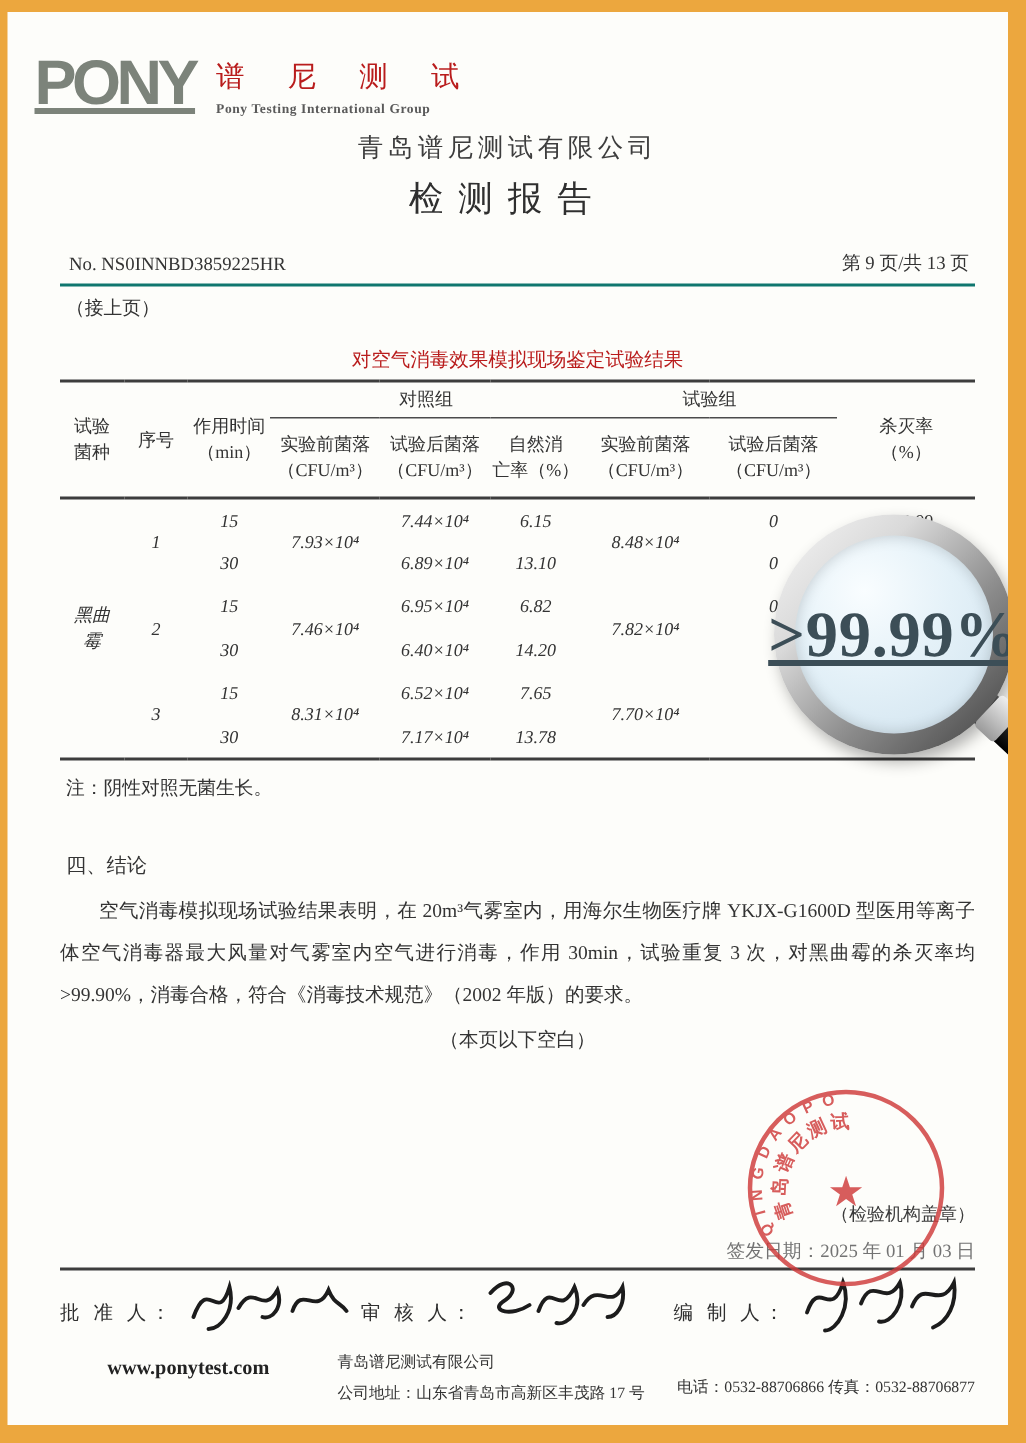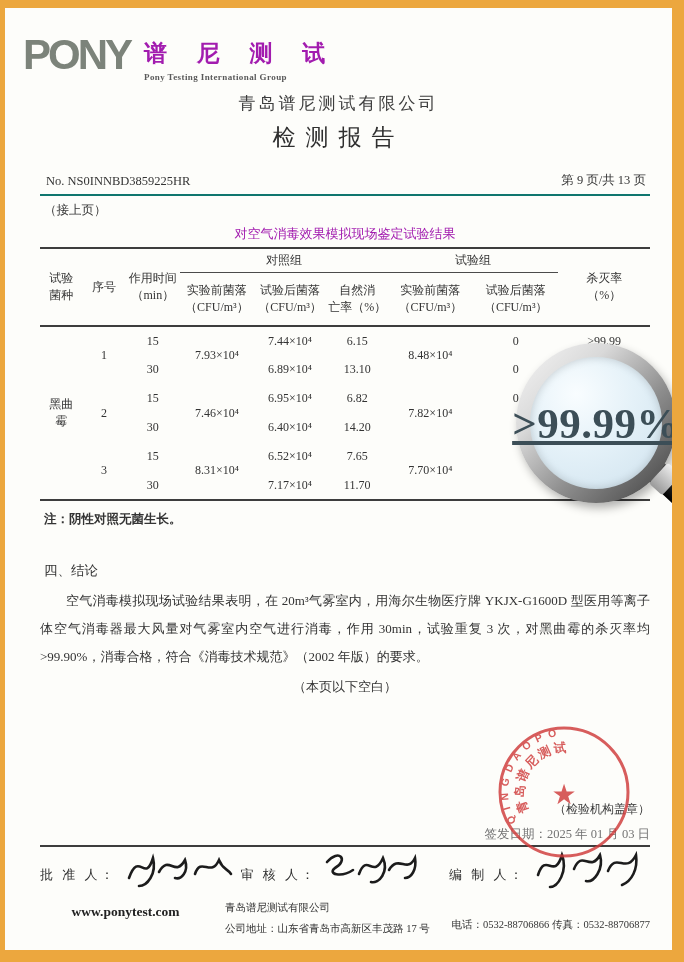--- a/index.html
+++ b/index.html
@@ -12,51 +12,51 @@
   .page {
     position:absolute; left:5px; top:8px; right:12px; bottom:12px;
     background:#fdfdfa; color:#343434; overflow:hidden;
   }
   .content { padding:0 22px 0 35px; }
 
   
   .logo-row { display:flex; align-items:flex-start; margin:28px 0 0 18px; }
   .logo-pony {
     font-family:"Liberation Sans", sans-serif; font-weight:900;
-    font-size:42px; line-height:38px; letter-spacing:-3px; color:#7c837a;
+    font-size:42px; line-height:38px; letter-spacing:-3px; color:#7c837a;text-decoration:underline;
   }
   .logo-cn-block { margin-left:14px; padding-top:2px; }
-  .logo-cn { font-size:23px; font-weight:bold; letter-spacing:12px; color:#a21caf; }
+  .logo-cn { font-size:19px; font-weight:normal; letter-spacing:12px; color:#b91c1c; }
   .logo-en { font-size:9px; color:#5a5a5a; margin-top:3px; letter-spacing:0.4px;
              font-family:"Liberation Serif", serif; font-weight:bold; }
   .company-name { text-align:center; font-size:17px; letter-spacing:3px; color:#3d3d3d; margin-top:10px; }
   .doc-title { text-align:center; font-size:23px; letter-spacing:10px; color:#2f2f2f; margin-top:7px; }
 
   
   .meta-row {
     display:flex; justify-content:space-between; align-items:flex-end;
     margin-top:19px; padding:0 4px 5px 6px; font-size:12.5px;
     border-bottom:2px solid #0f766e;
   }
   .continued { margin-top:6px; font-size:12.5px; padding-left:4px; }
-  .table-title { text-align:center; font-size:13px; margin-top:6px; color:#a21caf; }
+  .table-title { text-align:center; font-size:13px; margin-top:17px; color:#b91c1c; }
 
   
   table.results { width:100%; border-collapse:collapse; margin-top:4px;
     border-top:2px solid #3d3d3d; border-bottom:2px solid #3d3d3d;
     font-size:12px; color:#333; table-layout:fixed; }
   table.results th, table.results td { text-align:center; vertical-align:middle;
     white-space:pre-line; font-weight:normal; padding:1px 0; }
   thead th { border-bottom:2px solid #3d3d3d; }
   thead th.group-th { border-bottom:1.2px solid #4b4b4b; height:24px; }
   thead tr.sub-head th { height:54px; }
-  tbody td { height:29px; }
-
-  
-  .note { margin-top:10px; font-size:12.5px; padding-left:4px;font-weight:bold; }
+  tbody td { height:29px;font-style:italic; }
+
+  
+  .note { margin-top:10px; font-size:12.5px; padding-left:4px; }
   .concl-heading { margin-top:34px; font-size:13.5px; padding-left:4px; }
   .concl-body { margin-top:7px; font-size:13px; line-height:28px;
     text-align:justify; text-indent:2em; color:#333; }
   .blank-note { text-align:center; font-size:13px; margin-top:7px; }
 
   
   .magnifier { position:absolute; left:511px; top:335px; width:166px; height:166px; z-index:30; }
   .lens-outer {
     width:160px; height:160px; border-radius:50%;
     background:linear-gradient(135deg,#f7f7f7 0%,#d9d9d9 30%,#8e8e8e 60%,#3c3c3c 100%);
@@ -208,21 +208,21 @@
             <td rowspan="2">8.31×10⁴</td>
             <td>6.52×10⁴</td>
             <td>7.65</td>
             <td rowspan="2">7.70×10⁴</td>
             <td></td>
             <td></td>
           </tr>
           <tr>
             <td>30</td>
             <td>7.17×10⁴</td>
-            <td>11.70</td>
+            <td>13.78</td>
             <td></td>
             <td></td>
           </tr>
         </tbody>
       </table>
 
       <div class="note">注：阴性对照无菌生长。</div>
 
       <div class="concl-heading">四、结论</div>
       <div class="concl-body">空气消毒模拟现场试验结果表明，在 20m³气雾室内，用海尔生物医疗牌 YKJX-G1600D 型医用等离子体空气消毒器最大风量对气雾室内空气进行消毒，作用 30min，试验重复 3 次，对黑曲霉的杀灭率均&gt;99.90%，消毒合格，符合《消毒技术规范》（2002 年版）的要求。</div>

